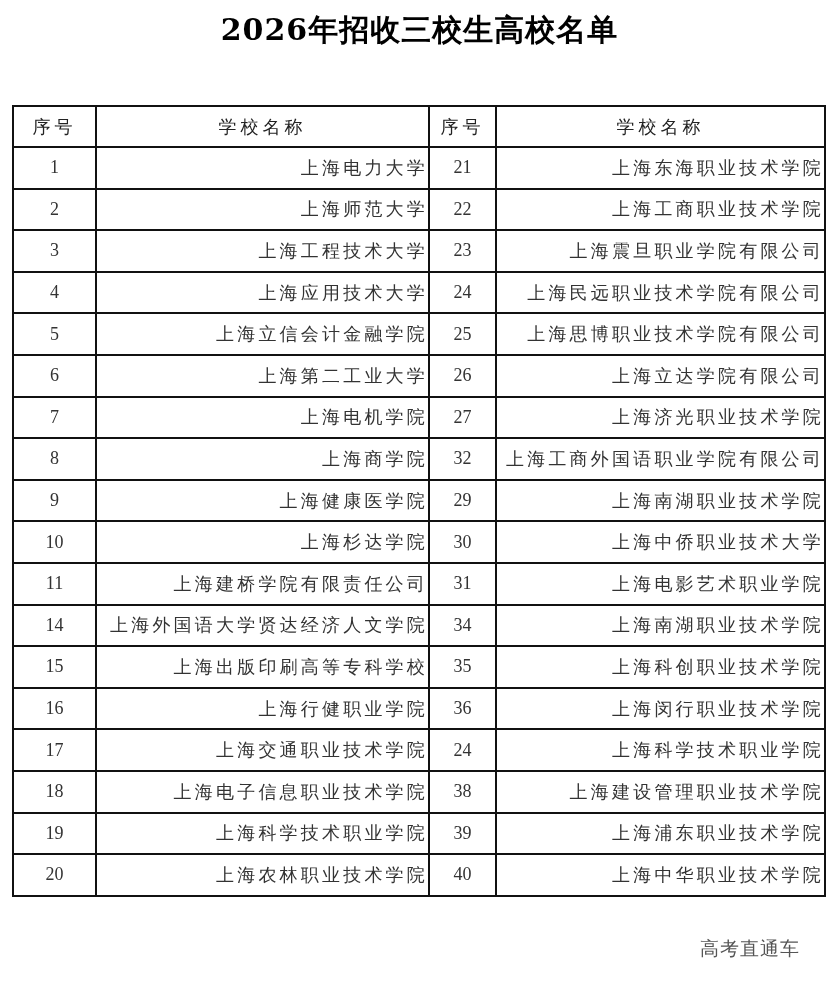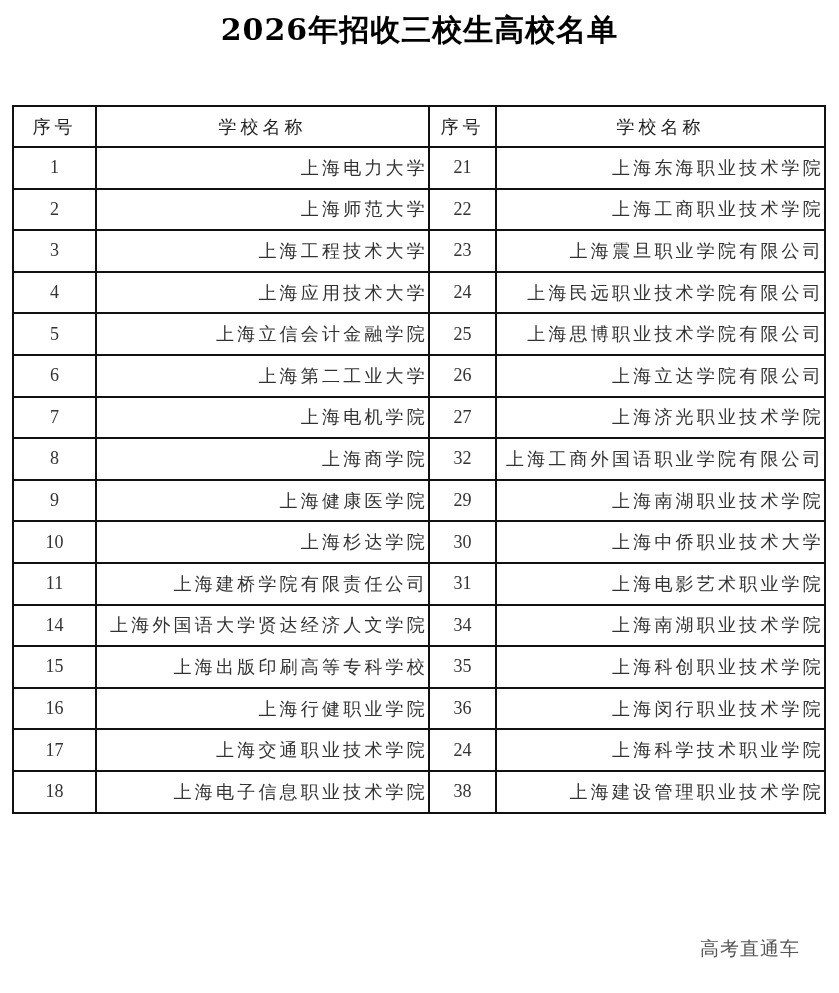--- a/index.html
+++ b/index.html
@@ -133,16 +133,28 @@
         <td class="name">上海交通职业技术学院</td>
         <td class="idx">24</td>
         <td class="name">上海科学技术职业学院</td>
       </tr>
       <tr>
         <td class="idx">18</td>
         <td class="name">上海电子信息职业技术学院</td>
         <td class="idx">38</td>
         <td class="name">上海建设管理职业技术学院</td>
       </tr>
+      <tr>
+        <td class="idx">19</td>
+        <td class="name">上海科学技术职业学院</td>
+        <td class="idx">39</td>
+        <td class="name">上海浦东职业技术学院</td>
+      </tr>
+      <tr>
+        <td class="idx">20</td>
+        <td class="name">上海农林职业技术学院</td>
+        <td class="idx">40</td>
+        <td class="name">上海中华职业技术学院</td>
+      </tr>
     </tbody>
 </table>
 
 <div class="watermark">高考直通车</div>
 
 </body></html>

